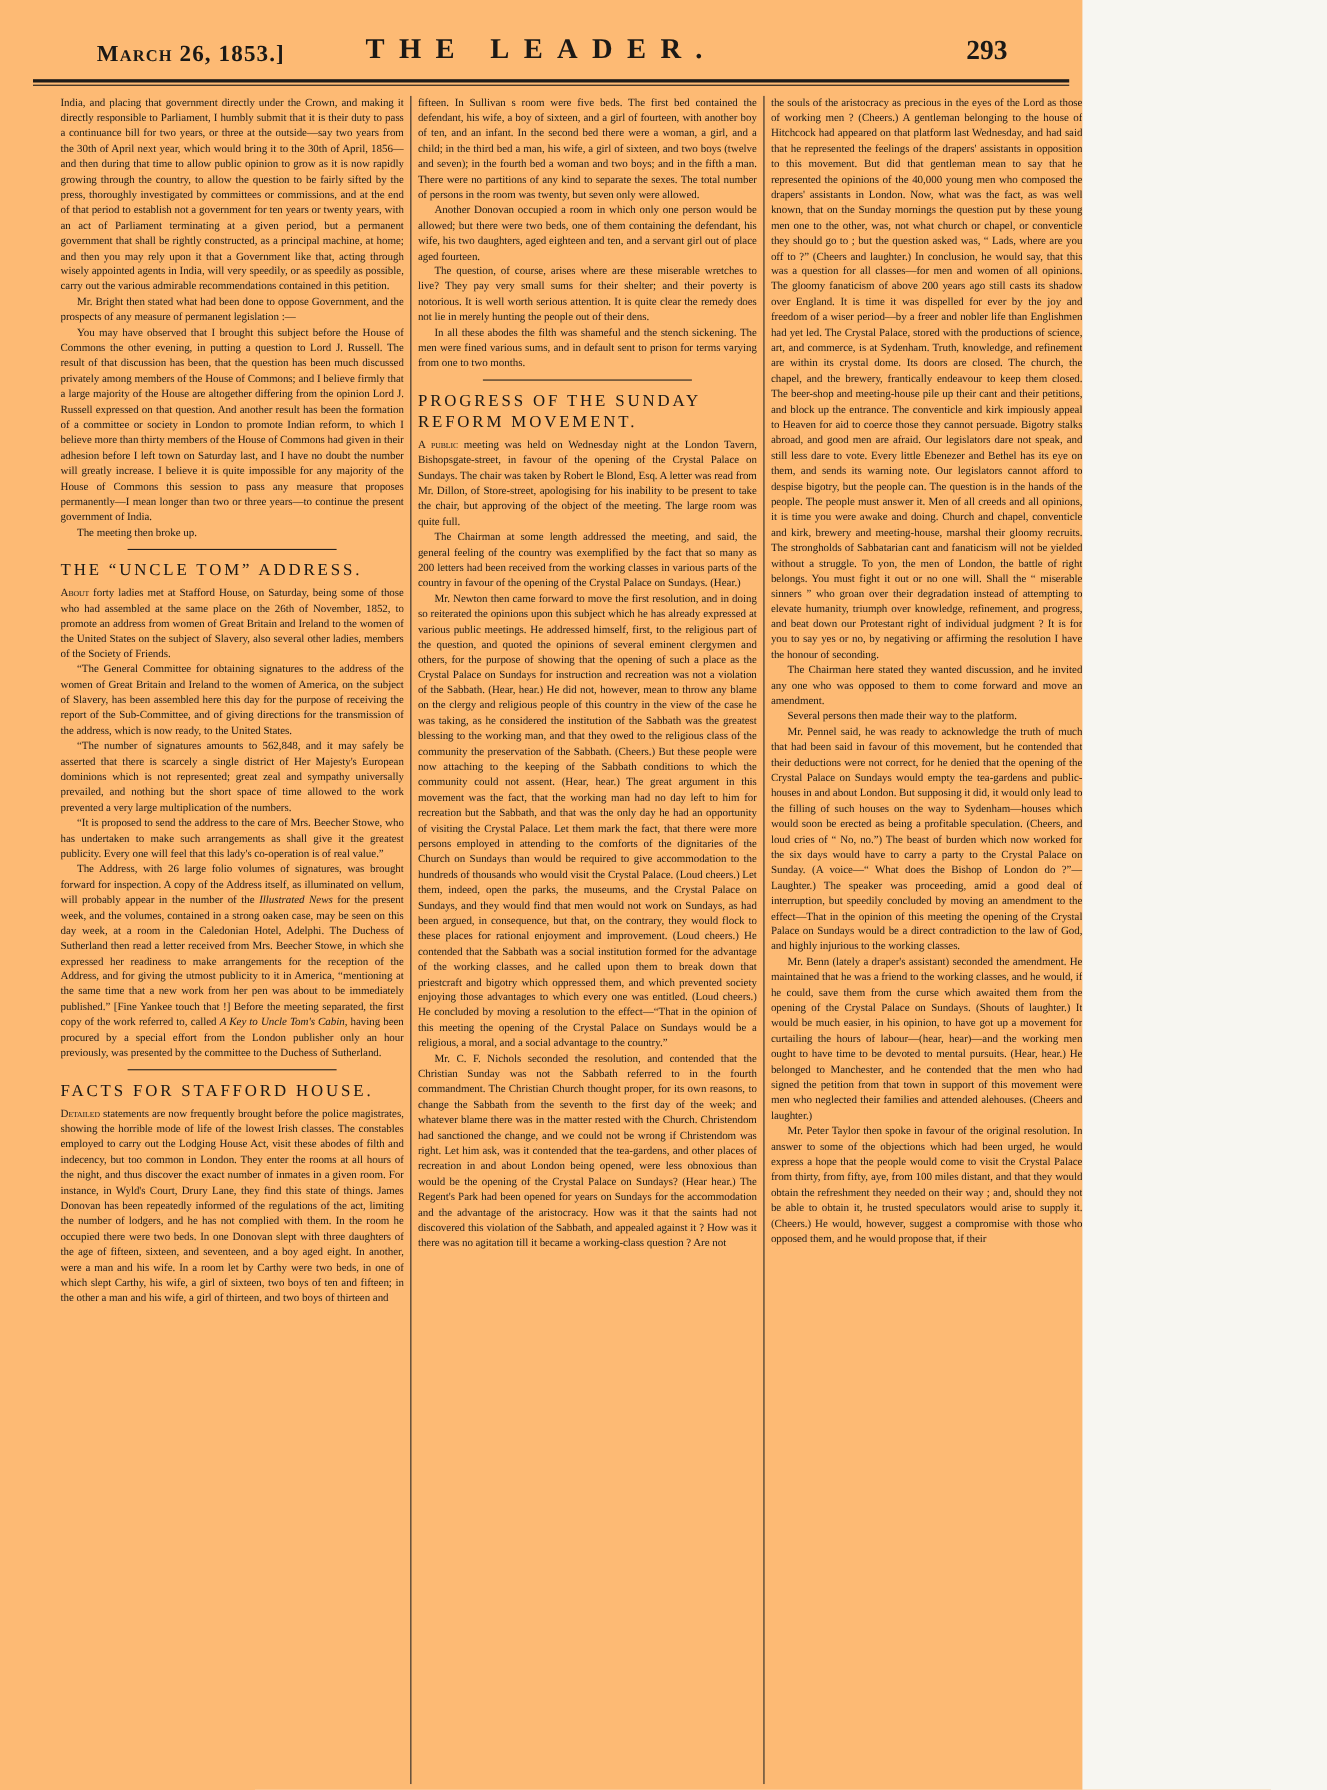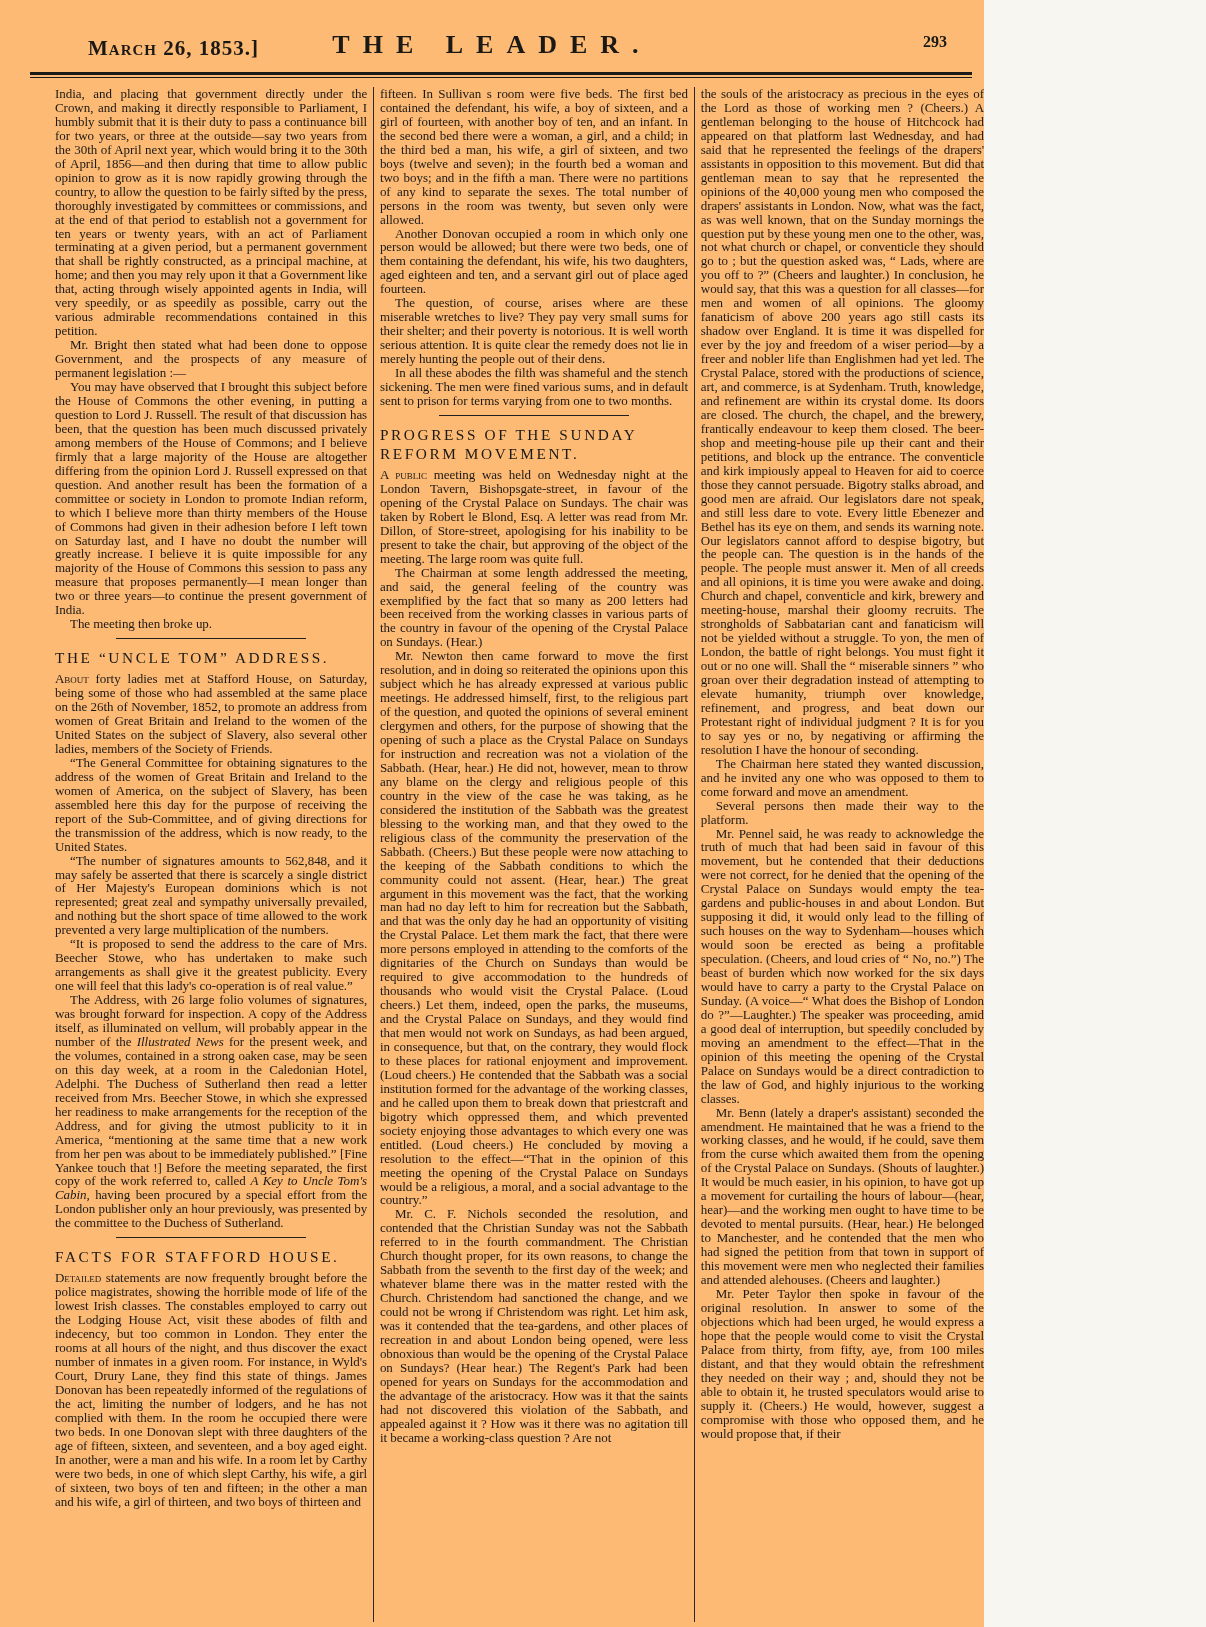--- a/index.html
+++ b/index.html
@@ -21,22 +21,22 @@
     font-size: 21px; font-variant: small-caps; letter-spacing: 1px;
     font-weight: bold; white-space: nowrap;
   }
   .paper-title {
     position: absolute; left: 0; right: 0; top: 30px;
     text-align: center;
     font-size: 26px; font-weight: bold; letter-spacing: 13px;
     white-space: nowrap;
   }
   .page-number {
-    position: absolute; right: 37px; top: 33px;
-    font-size: 16px; font-weight: bold;
+    position: absolute; right: 68px; top: 33px;
+    font-size: 25px; font-weight: bold;
   }
   .double-rule {
     margin: 6px 12px 0 30px;
     height: 2px;
     border-top: 3px solid #1d1b18;
     border-bottom: 1px solid #1d1b18;
   }
   
   .columns {
     display: flex;
@@ -47,21 +47,21 @@
     overflow: hidden;
   }
   .col { overflow: hidden; }
   .col-0 { width: 388px; }
   .col-1 { width: 383px; }
   .col-2 { width: 352px; }
   .col-rule { width: 1px; background: #2c2a27; margin: 0 6px; }
   
   .col p.body-paragraph {
     margin: 0;
-    font-size: 13px;
+    font-size: 10px;
     line-height: 13.95px;
     text-align: justify;
     text-indent: 15px;
     letter-spacing: -0.05px;
   }
   .col p.noindent { text-indent: 0; }
   .lead-smallcaps { font-variant: small-caps; }
   .article-heading {
     margin: 9px 0 5px 0;
     text-align: left;

